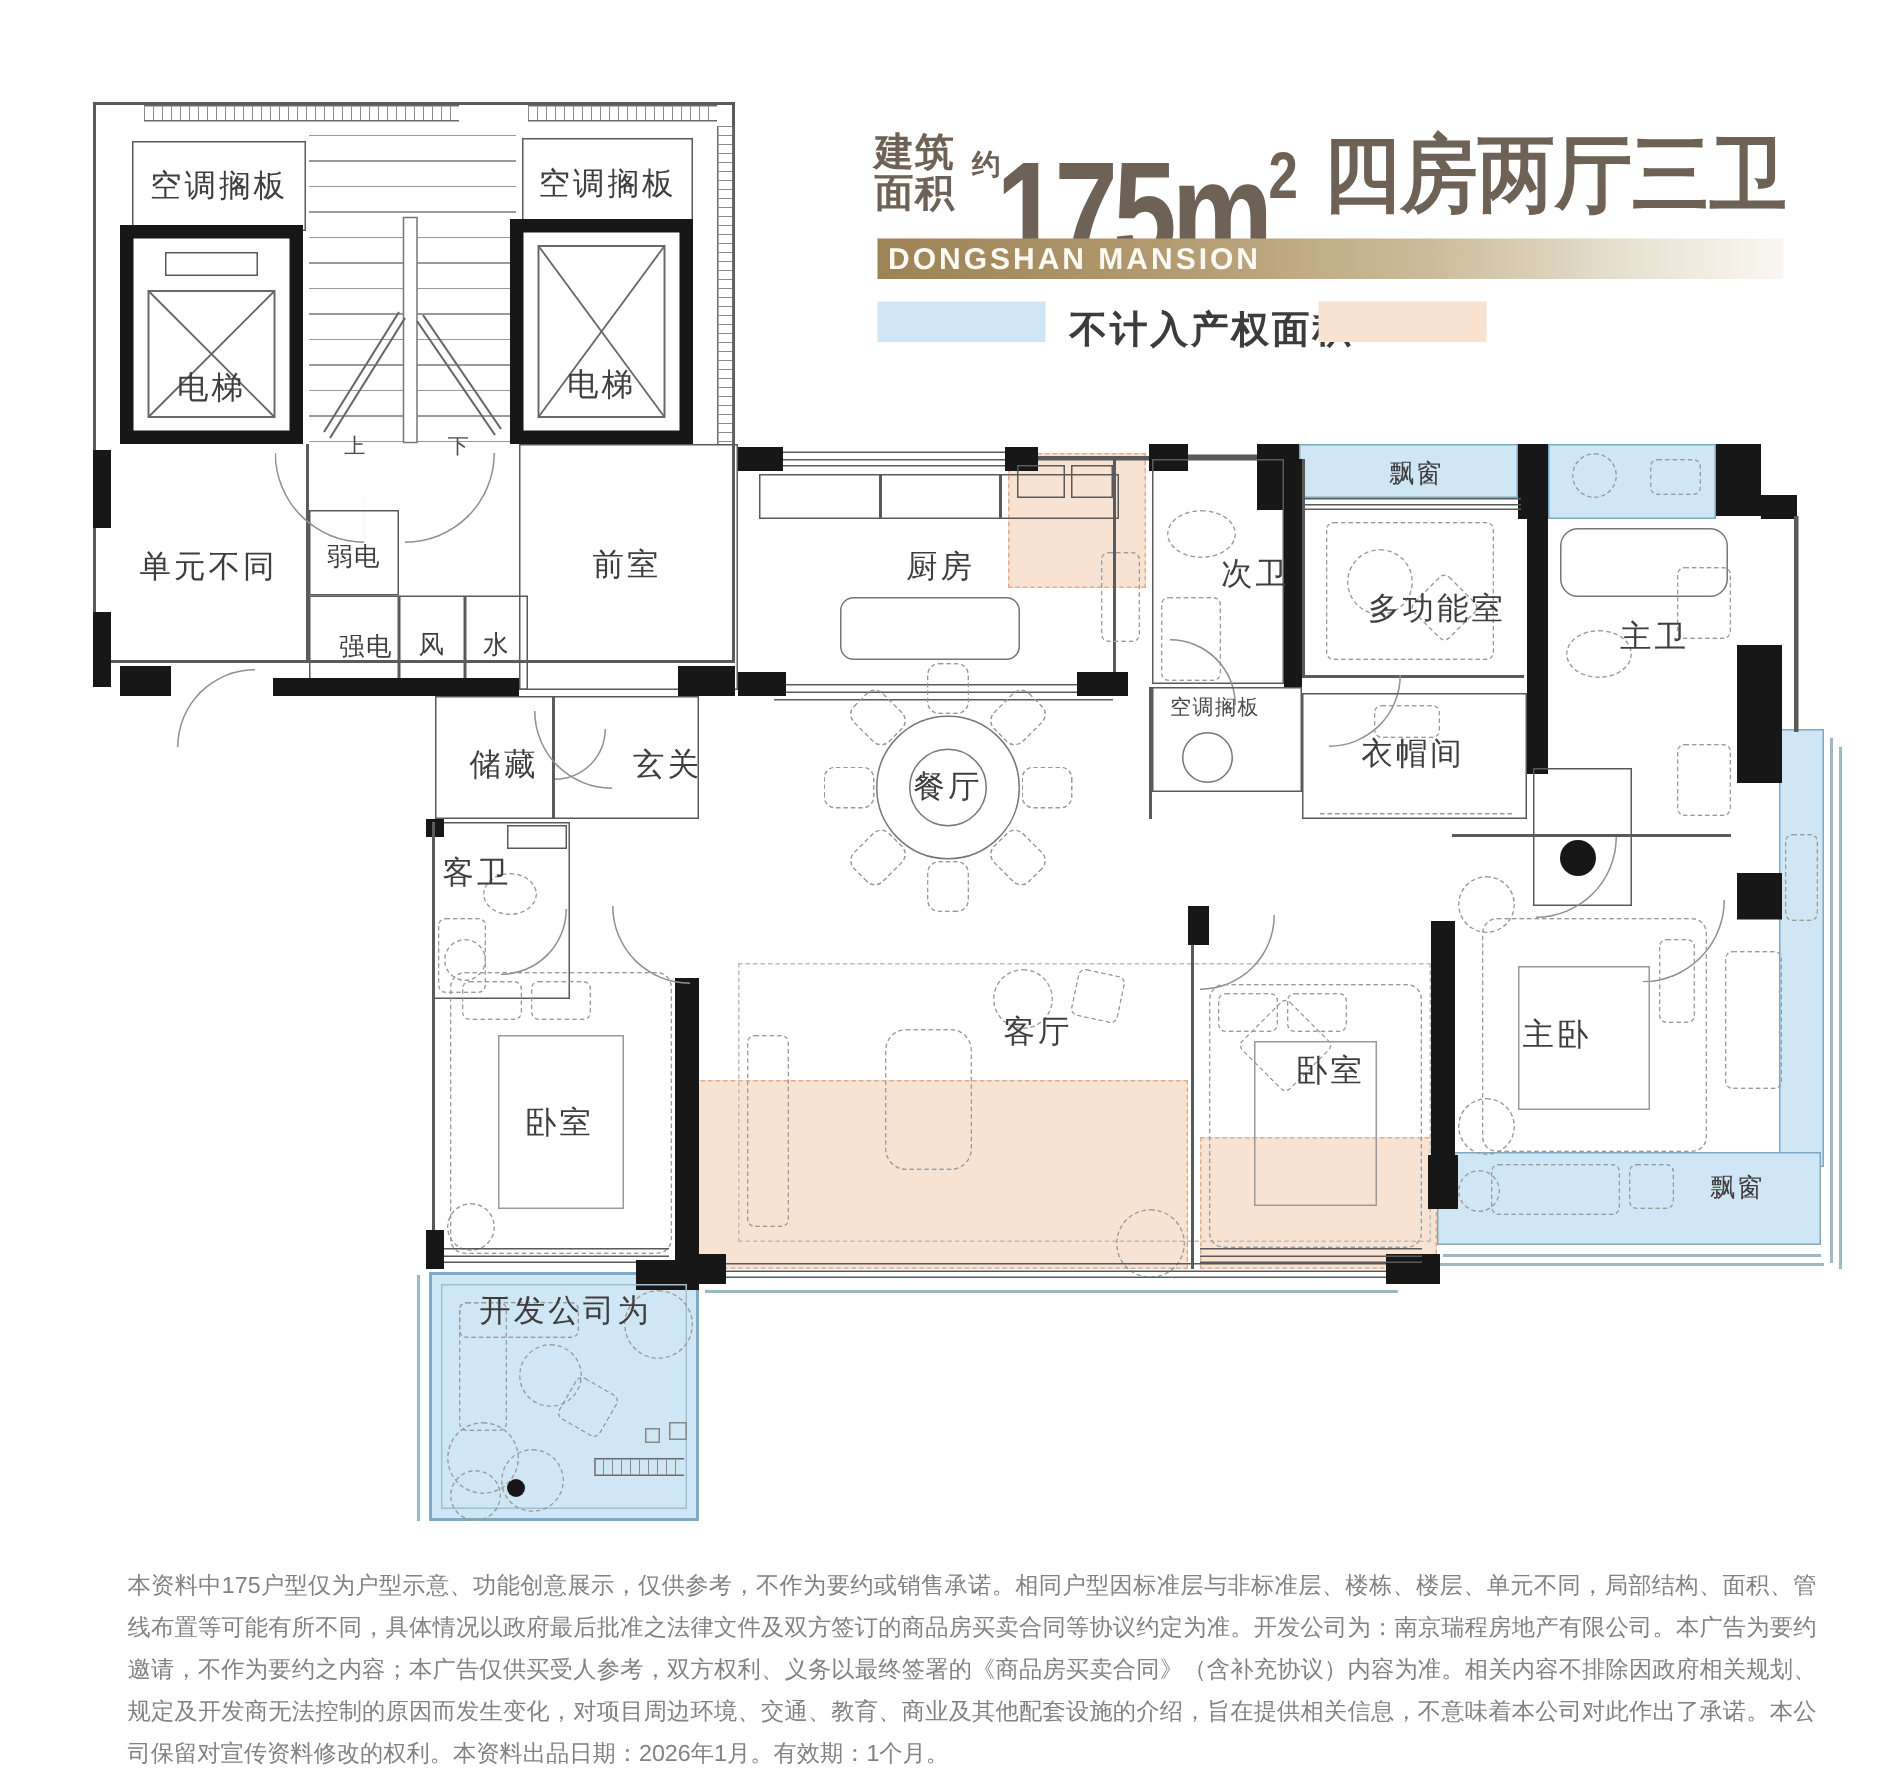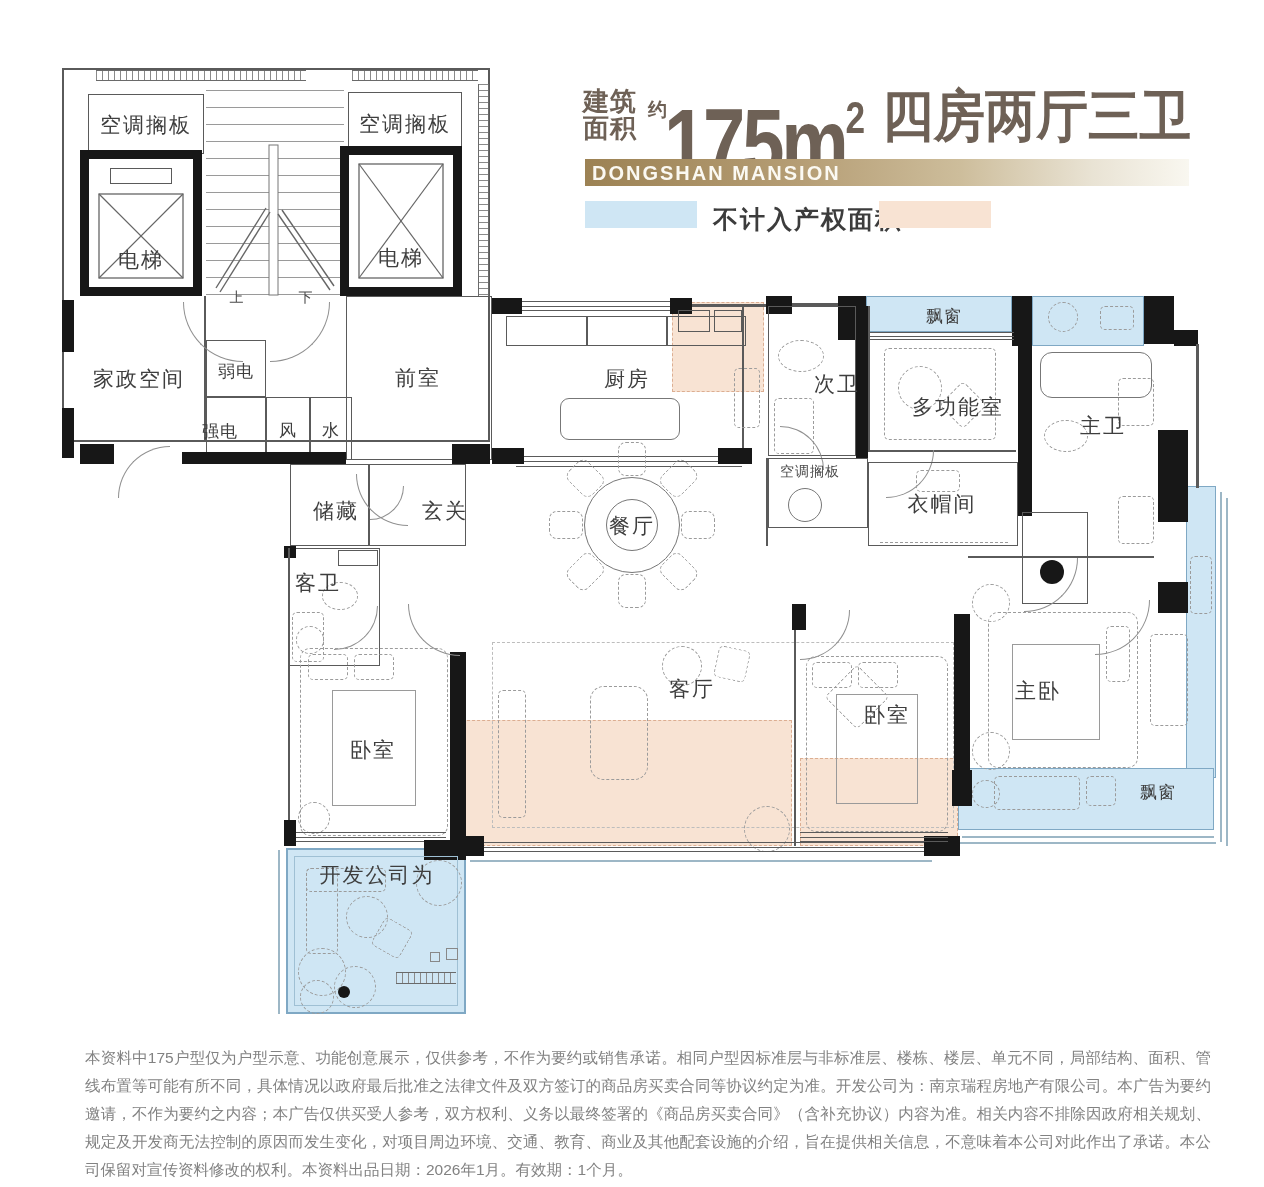--- a/index.html
+++ b/index.html
@@ -276,23 +276,23 @@
   <div class="box" style="left:446px;top:948px;width:12px;height:12px;border-color:#888;z-index:2"></div>
   <div class="box" style="left:430px;top:952px;width:10px;height:10px;border-color:#888;z-index:2"></div>
   <div class="lnl" style="left:278px;top:850px;width:1.5px;height:164px;z-index:1"></div>
 
   <span class="lb" style="left:146px;top:124px">空调搁板</span>
   <span class="lb" style="left:405px;top:123px">空调搁板</span>
   <span class="lb" style="left:141px;top:259px">电梯</span>
   <span class="lb" style="left:401px;top:257px">电梯</span>
   <span class="lb lb-s" style="left:237px;top:297px">上</span>
   <span class="lb lb-s" style="left:306px;top:297px">下</span>
-  <span class="lb" style="left:139px;top:378px">家政空间</span>
+  <span class="lb" style="left:139px;top:378px">单元不同</span>
   <span class="lb lb-m" style="left:236px;top:371px">弱电</span>
-  <span class="lb lb-m" style="left:220px;top:431px">强电</span>
+  <span class="lb lb-m" style="left:244px;top:431px">强电</span>
   <span class="lb lb-m" style="left:288px;top:430px">风</span>
   <span class="lb lb-m" style="left:331px;top:430px">水</span>
   <span class="lb" style="left:418px;top:377px">前室</span>
   <span class="lb" style="left:336px;top:510px">储藏</span>
   <span class="lb" style="left:445px;top:510px">玄关</span>
   <span class="lb" style="left:627px;top:378px">厨房</span>
   <span class="lb" style="left:837px;top:383px">次卫</span>
   <span class="lb lb-s" style="left:810px;top:471px">空调搁板</span>
   <span class="lb" style="left:958px;top:406px">多功能室</span>
   <span class="lb lb-m" style="left:944px;top:316px">飘窗</span>

